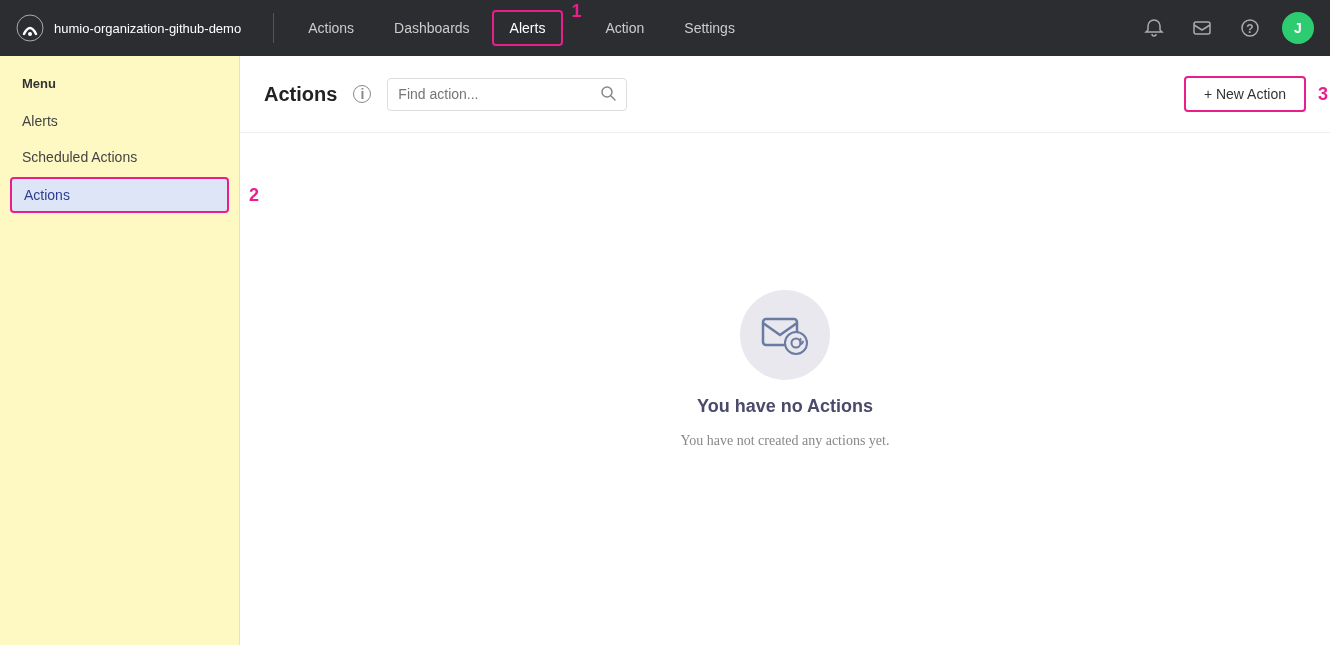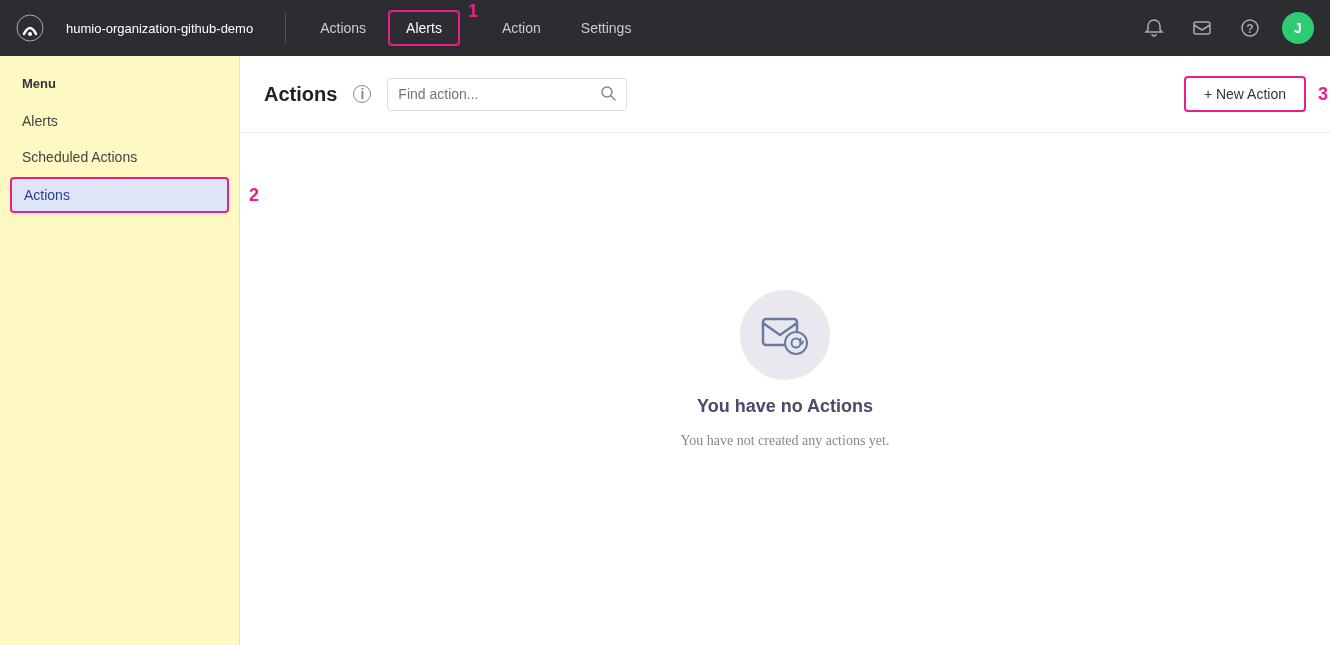--- a/index.html
+++ b/index.html
@@ -10,21 +10,21 @@
       display: flex;
       align-items: center;
       background: #2b2d30;
       height: 56px;
       padding: 0 16px;
       gap: 0;
     }
     .topnav-logo {
       display: flex;
       align-items: center;
-      gap: 22px;
+      gap: 10px;
       color: white;
       font-size: 13px;
       padding-right: 16px;
     }
     .topnav-logo-icon {
       width: 28px;
       height: 28px;
     }
     .topnav-divider {
       width: 1px;
@@ -240,20 +240,21 @@
     <svg class="topnav-logo-icon" viewBox="0 0 28 28" fill="none" xmlns="http://www.w3.org/2000/svg">
       <circle cx="14" cy="14" r="13" fill="#2b2d30" stroke="#aaa" stroke-width="1"></circle>
       <path d="M8 20 Q14 8 20 20" stroke="white" stroke-width="2.5" fill="none" stroke-linecap="round"></path>
       <circle cx="14" cy="20" r="2" fill="white"></circle>
     </svg>
     <span>humio-organization-github-demo</span>
   </div>
   <div class="topnav-divider"></div>
   <div class="topnav-links">
     <a class="topnav-link">Actions</a>
+    <a class="topnav-link">Dashboards</a>
     <span style="position:relative; display:inline-flex; align-items:center;">
       <a class="topnav-link active">Alerts</a>
       <span class="annot" style="position:absolute;right:-18px;top:-8px;">1</span>
     </span>
     <a class="topnav-link" style="margin-left:20px;">Action</a>
     <a class="topnav-link">Settings</a>
   </div>
   <div class="topnav-right">
     <button class="topnav-icon-btn" title="Notifications">
 

